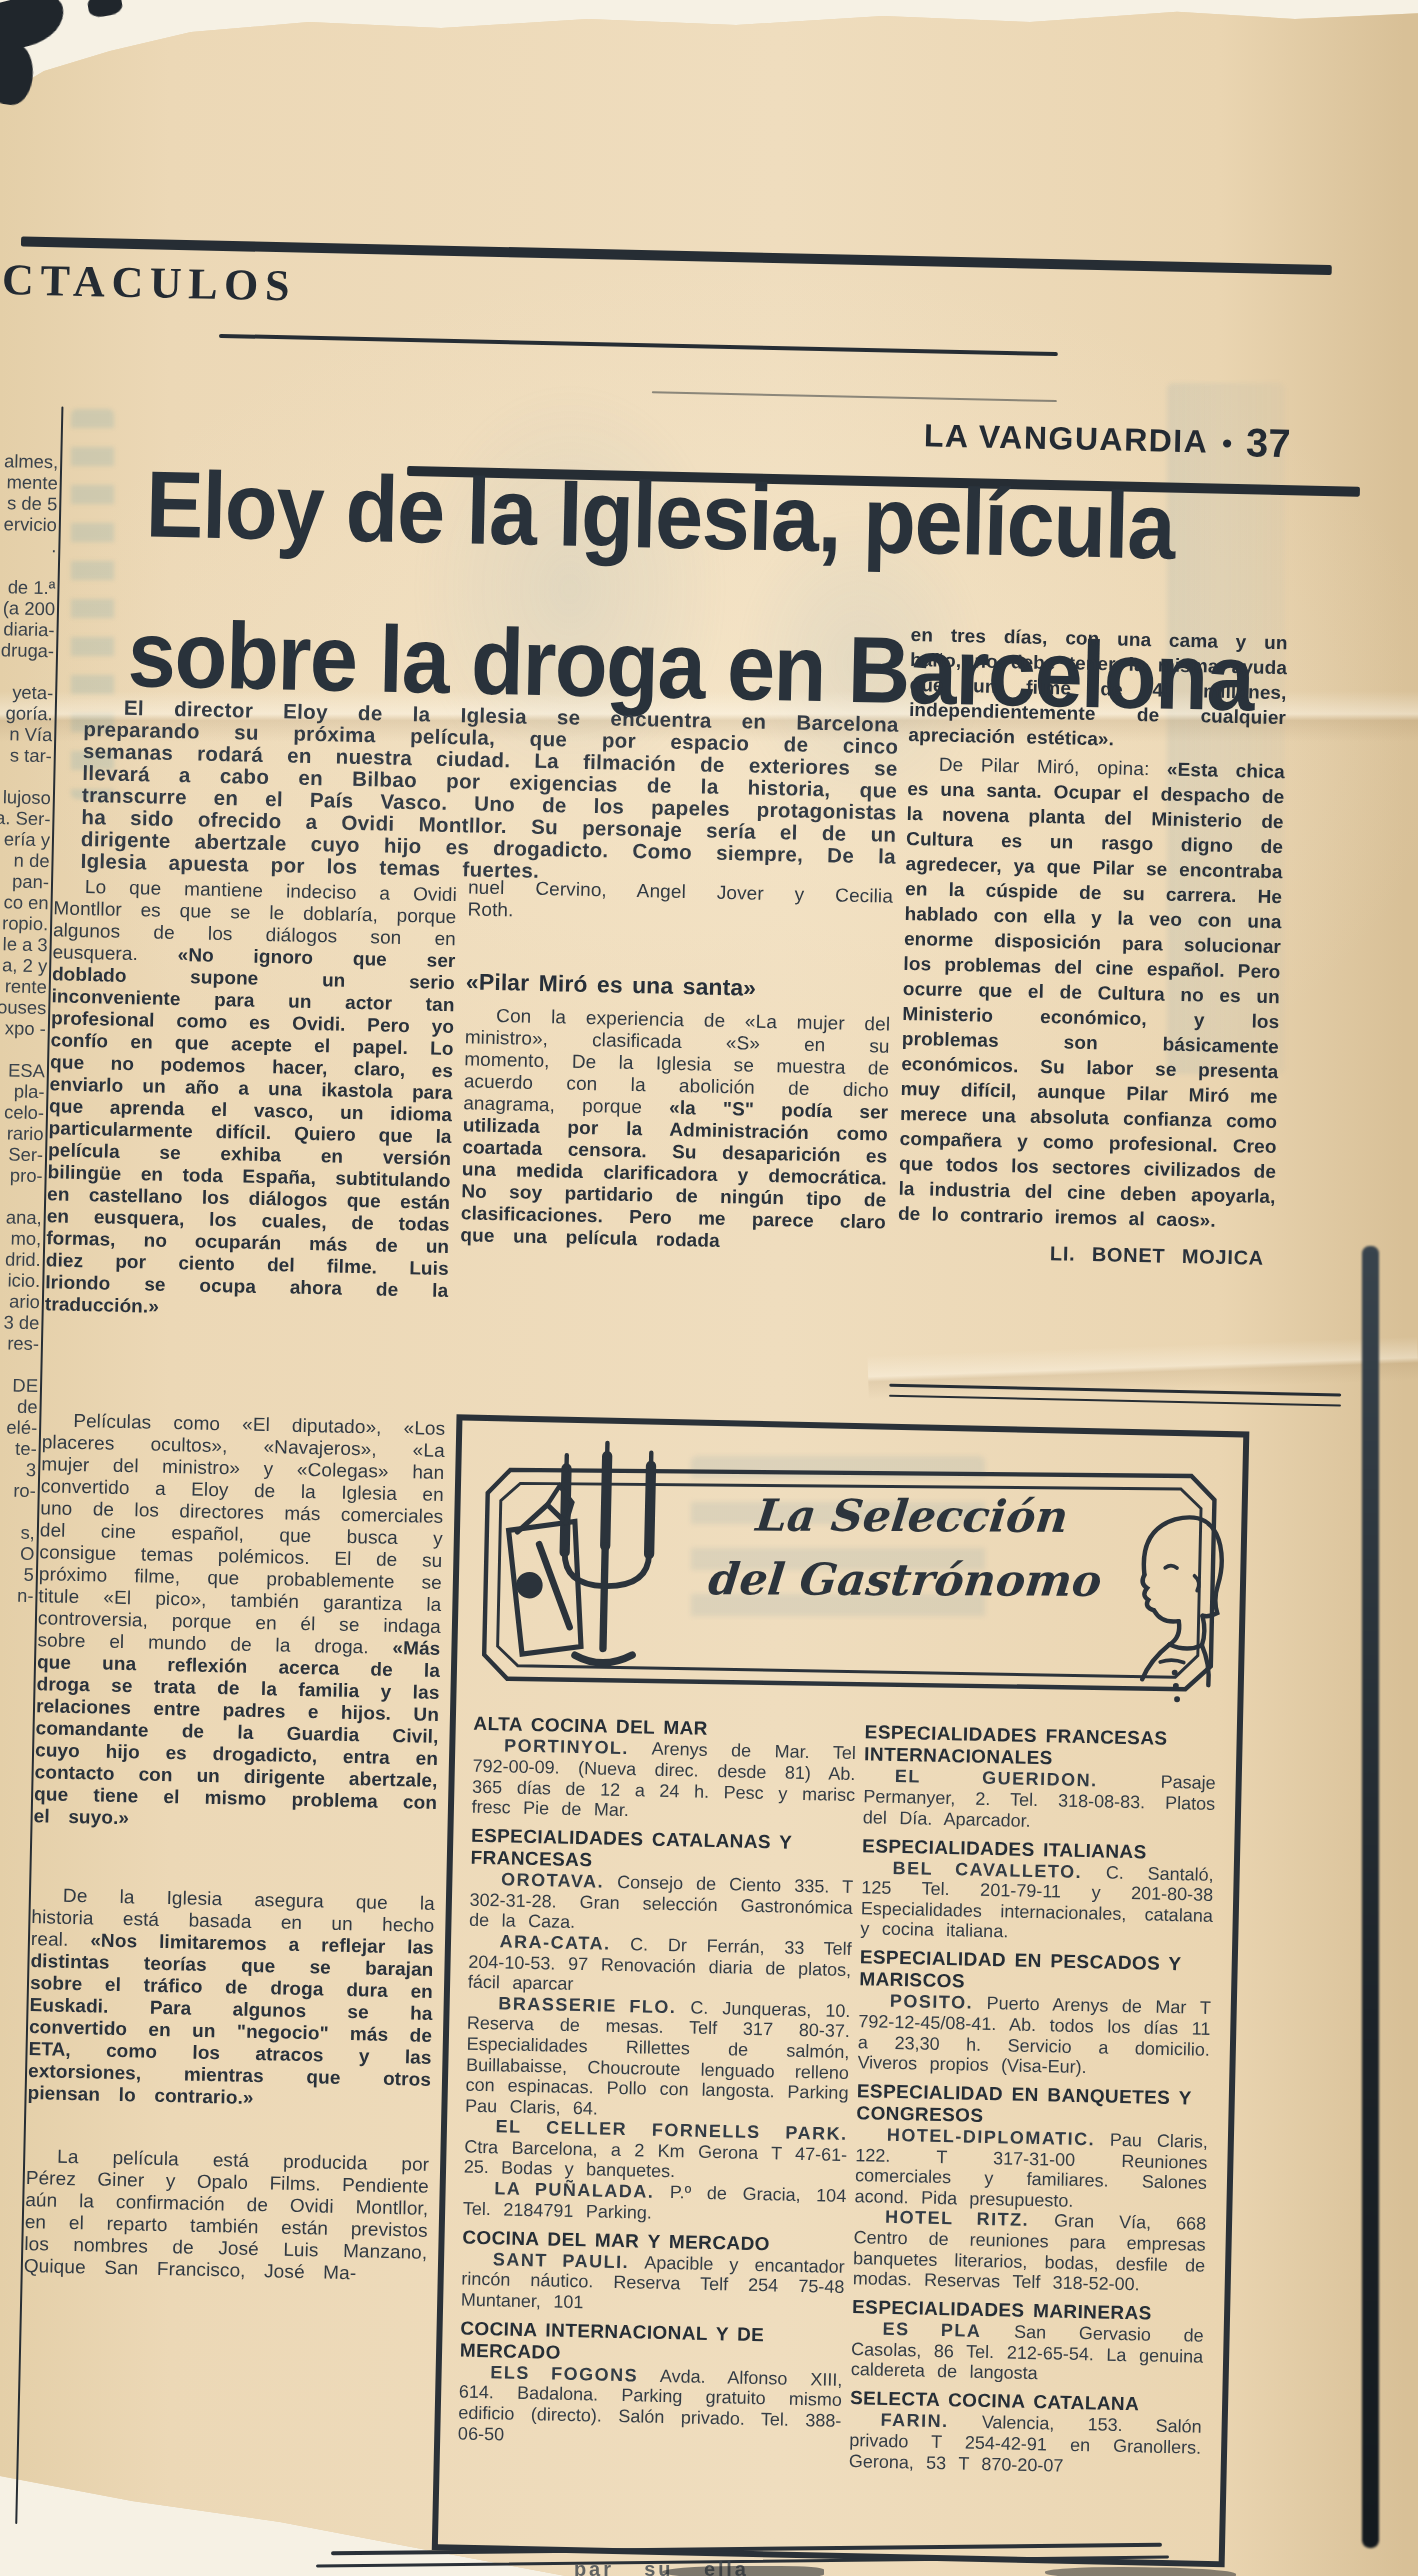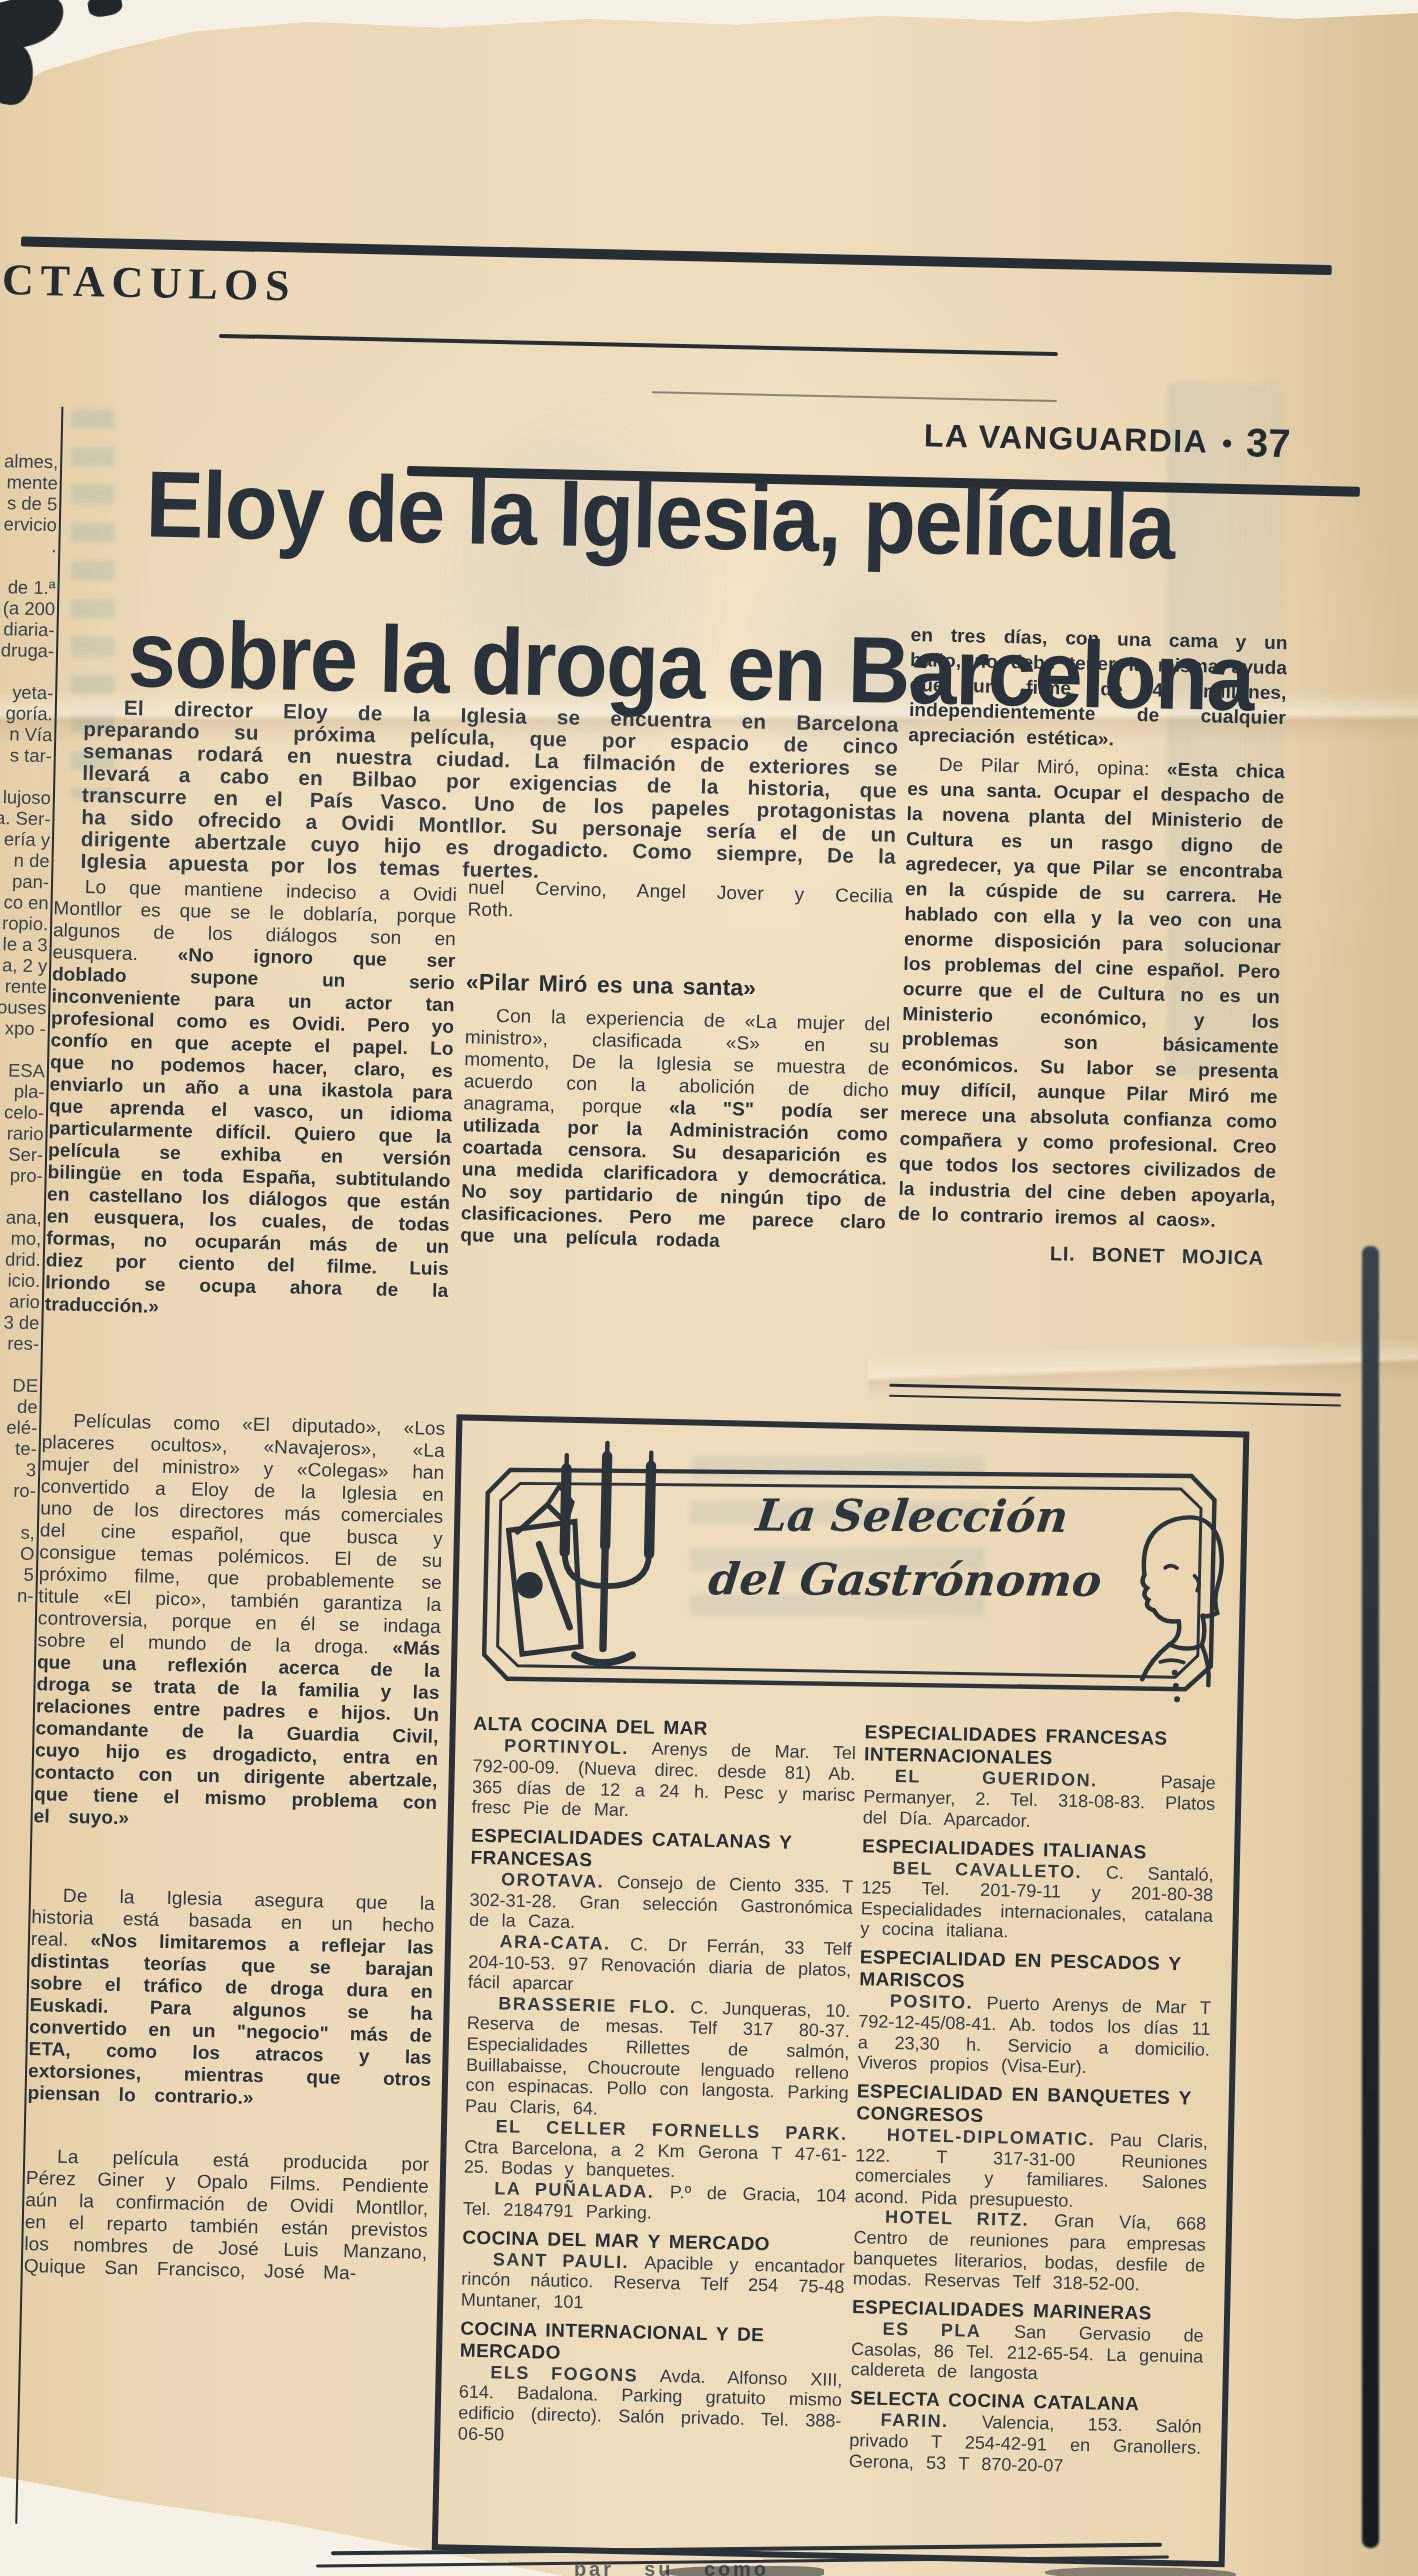--- a/index.html
+++ b/index.html
@@ -260,17 +260,17 @@
 
 <div class="artifact" style="left:1362px;top:1246px;width:17px;height:1302px;background:linear-gradient(180deg,#39444d,#1c2329 60%,#141a1f);border-radius:7.4px;filter:blur(0.9px);"></div>
 
 <div class="smudge" style="left:-5.9px;top:-4.4px;width:71px;height:49px;border-radius:0 40% 60% 30%;transform:rotate(-14deg);"></div>
 <div class="smudge" style="left:-7.4px;top:43px;width:40px;height:62px;border-radius:0 60% 50% 40%;transform:rotate(8deg);"></div>
 <div class="smudge" style="left:88px;top:-5.9px;width:34px;height:22px;border-radius:40%;transform:rotate(-10deg);"></div>
 
 <div class="artifact rule" style="left:331px;top:2547px;width:831px;height:3.7px;transform:rotate(-.6deg);background:#2a3138;"></div>
 <div class="artifact rule" style="left:316px;top:2560px;width:853px;height:2.9px;transform:rotate(-.6deg);background:#2a3138;"></div>
 
-<div class="artifact" style="left:574px;top:2558px;width:383px;height:17.7px;overflow:hidden;font-size:20px;font-weight:700;color:#3c454d;letter-spacing:2.9px;word-spacing:22px;opacity:.8;">par su como</div>
+<div class="artifact" style="left:574px;top:2558px;width:383px;height:17.7px;overflow:hidden;font-size:20px;font-weight:700;color:#3c454d;letter-spacing:2.9px;word-spacing:22px;opacity:.8;">par su ella</div>
 
 <div class="smudge" style="left:662px;top:2566px;width:162px;height:13.2px;border-radius:50% 30% 40% 60%;opacity:.55;"></div>
 <div class="smudge" style="left:1045px;top:2567px;width:191px;height:11.8px;border-radius:40% 60% 30% 50%;opacity:.5;"></div>
 
 
 </body></html>

